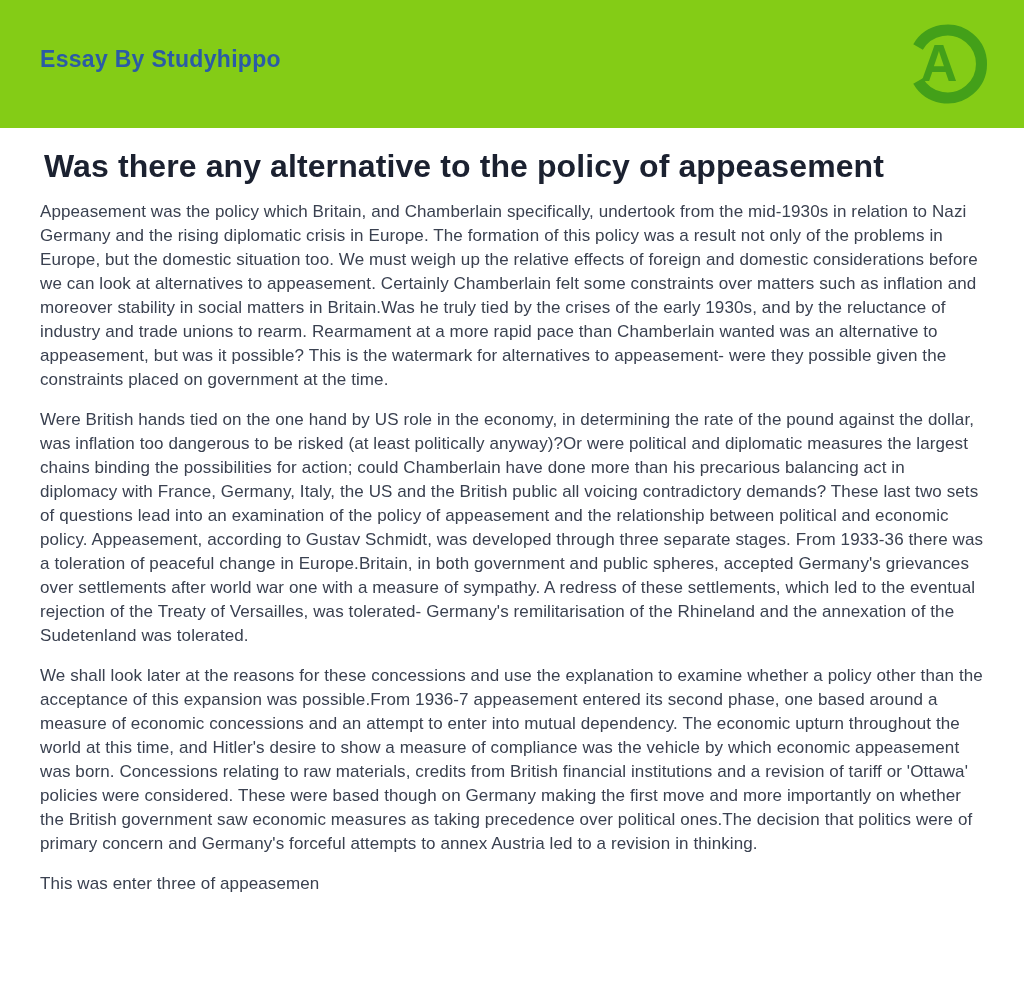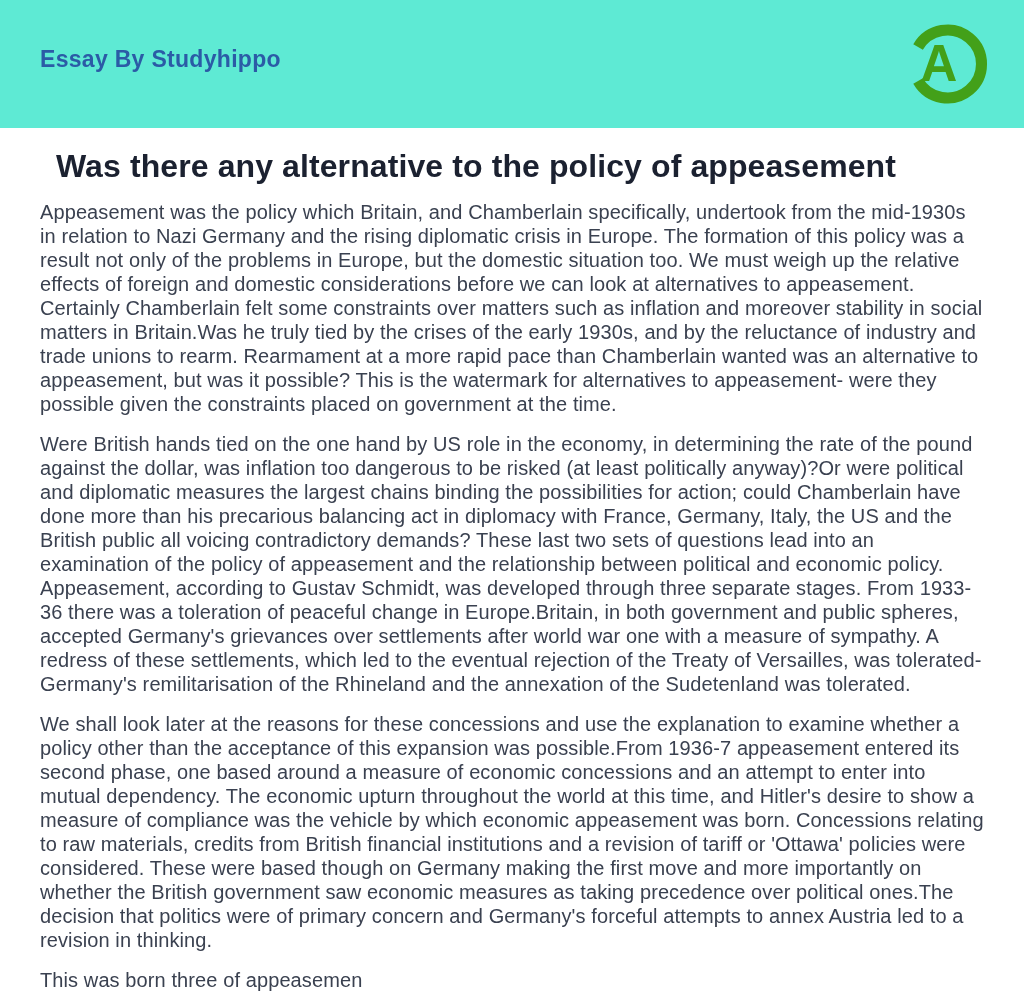--- a/index.html
+++ b/index.html
@@ -8,21 +8,21 @@
     background: #ffffff;
     font-family: "Liberation Sans", sans-serif;
   }
   .page {
     width: 1024px;
     min-height: 1005px;
     background: #ffffff;
     box-sizing: border-box;
   }
   .header {
-    background: #5eead4;
+    background: #84cc16;
     height: 128px;
     box-sizing: border-box;
     padding: 0 34px 0 40px;
     display: flex;
     justify-content: space-between;
     align-items: center;
   }
   .header-text {
     display: flex;
     flex-direction: column;
@@ -52,25 +52,25 @@
     padding: 0 40px;
     box-sizing: border-box;
   }
   .title {
     color: #1b2130;
     font-size: 32px;
     line-height: 35px;
     font-weight: bold;
     letter-spacing: 0.1px;
     max-width: 840px;
-    margin: 21px 0 12px 16px;
+    margin: 21px 0 12px 4px;
   }
   .para {
     color: #3a4150;
-    font-size: 20px;
+    font-size: 17px;
     line-height: 24px;
     letter-spacing: 0.1px;
     margin: 16px 0;
     max-width: 944px;
   }
 </style>
 </head>
 <body>
 
 <div class="page">
@@ -89,16 +89,16 @@
 
   <main class="content">
     <h1 class="title">Was there any alternative to the policy of appeasement</h1>
 
     <p class="para">Appeasement was the policy which Britain, and Chamberlain specifically, undertook from the mid-1930s in relation to Nazi Germany and the rising diplomatic crisis in Europe. The formation of this policy was a result not only of the problems in Europe, but the domestic situation too. We must weigh up the relative effects of foreign and domestic considerations before we can look at alternatives to appeasement. Certainly Chamberlain felt some constraints over matters such as inflation and moreover stability in social matters in Britain.Was he truly tied by the crises of the early 1930s, and by the reluctance of industry and trade unions to rearm. Rearmament at a more rapid pace than Chamberlain wanted was an alternative to appeasement, but was it possible? This is the watermark for alternatives to appeasement- were they possible given the constraints placed on government at the time.</p>
 
     <p class="para">Were British hands tied on the one hand by US role in the economy, in determining the rate of the pound against the dollar, was inflation too dangerous to be risked (at least politically anyway)?Or were political and diplomatic measures the largest chains binding the possibilities for action; could Chamberlain have done more than his precarious balancing act in diplomacy with France, Germany, Italy, the US and the British public all voicing contradictory demands? These last two sets of questions lead into an examination of the policy of appeasement and the relationship between political and economic policy. Appeasement, according to Gustav Schmidt, was developed through three separate stages. From 1933-36 there was a toleration of peaceful change in Europe.Britain, in both government and public spheres, accepted Germany's grievances over settlements after world war one with a measure of sympathy. A redress of these settlements, which led to the eventual rejection of the Treaty of Versailles, was tolerated- Germany's remilitarisation of the Rhineland and the annexation of the Sudetenland was tolerated.</p>
 
     <p class="para">We shall look later at the reasons for these concessions and use the explanation to examine whether a policy other than the acceptance of this expansion was possible.From 1936-7 appeasement entered its second phase, one based around a measure of economic concessions and an attempt to enter into mutual dependency. The economic upturn throughout the world at this time, and Hitler's desire to show a measure of compliance was the vehicle by which economic appeasement was born. Concessions relating to raw materials, credits from British financial institutions and a revision of tariff or 'Ottawa' policies were considered. These were based though on Germany making the first move and more importantly on whether the British government saw economic measures as taking precedence over political ones.The decision that politics were of primary concern and Germany's forceful attempts to annex Austria led to a revision in thinking.</p>
 
-    <p class="para">This was born three of appeasemen</p>
+    <p class="para">This was enter three of appeasemen</p>
   </main>
 
 </div>
 
 </body></html>

